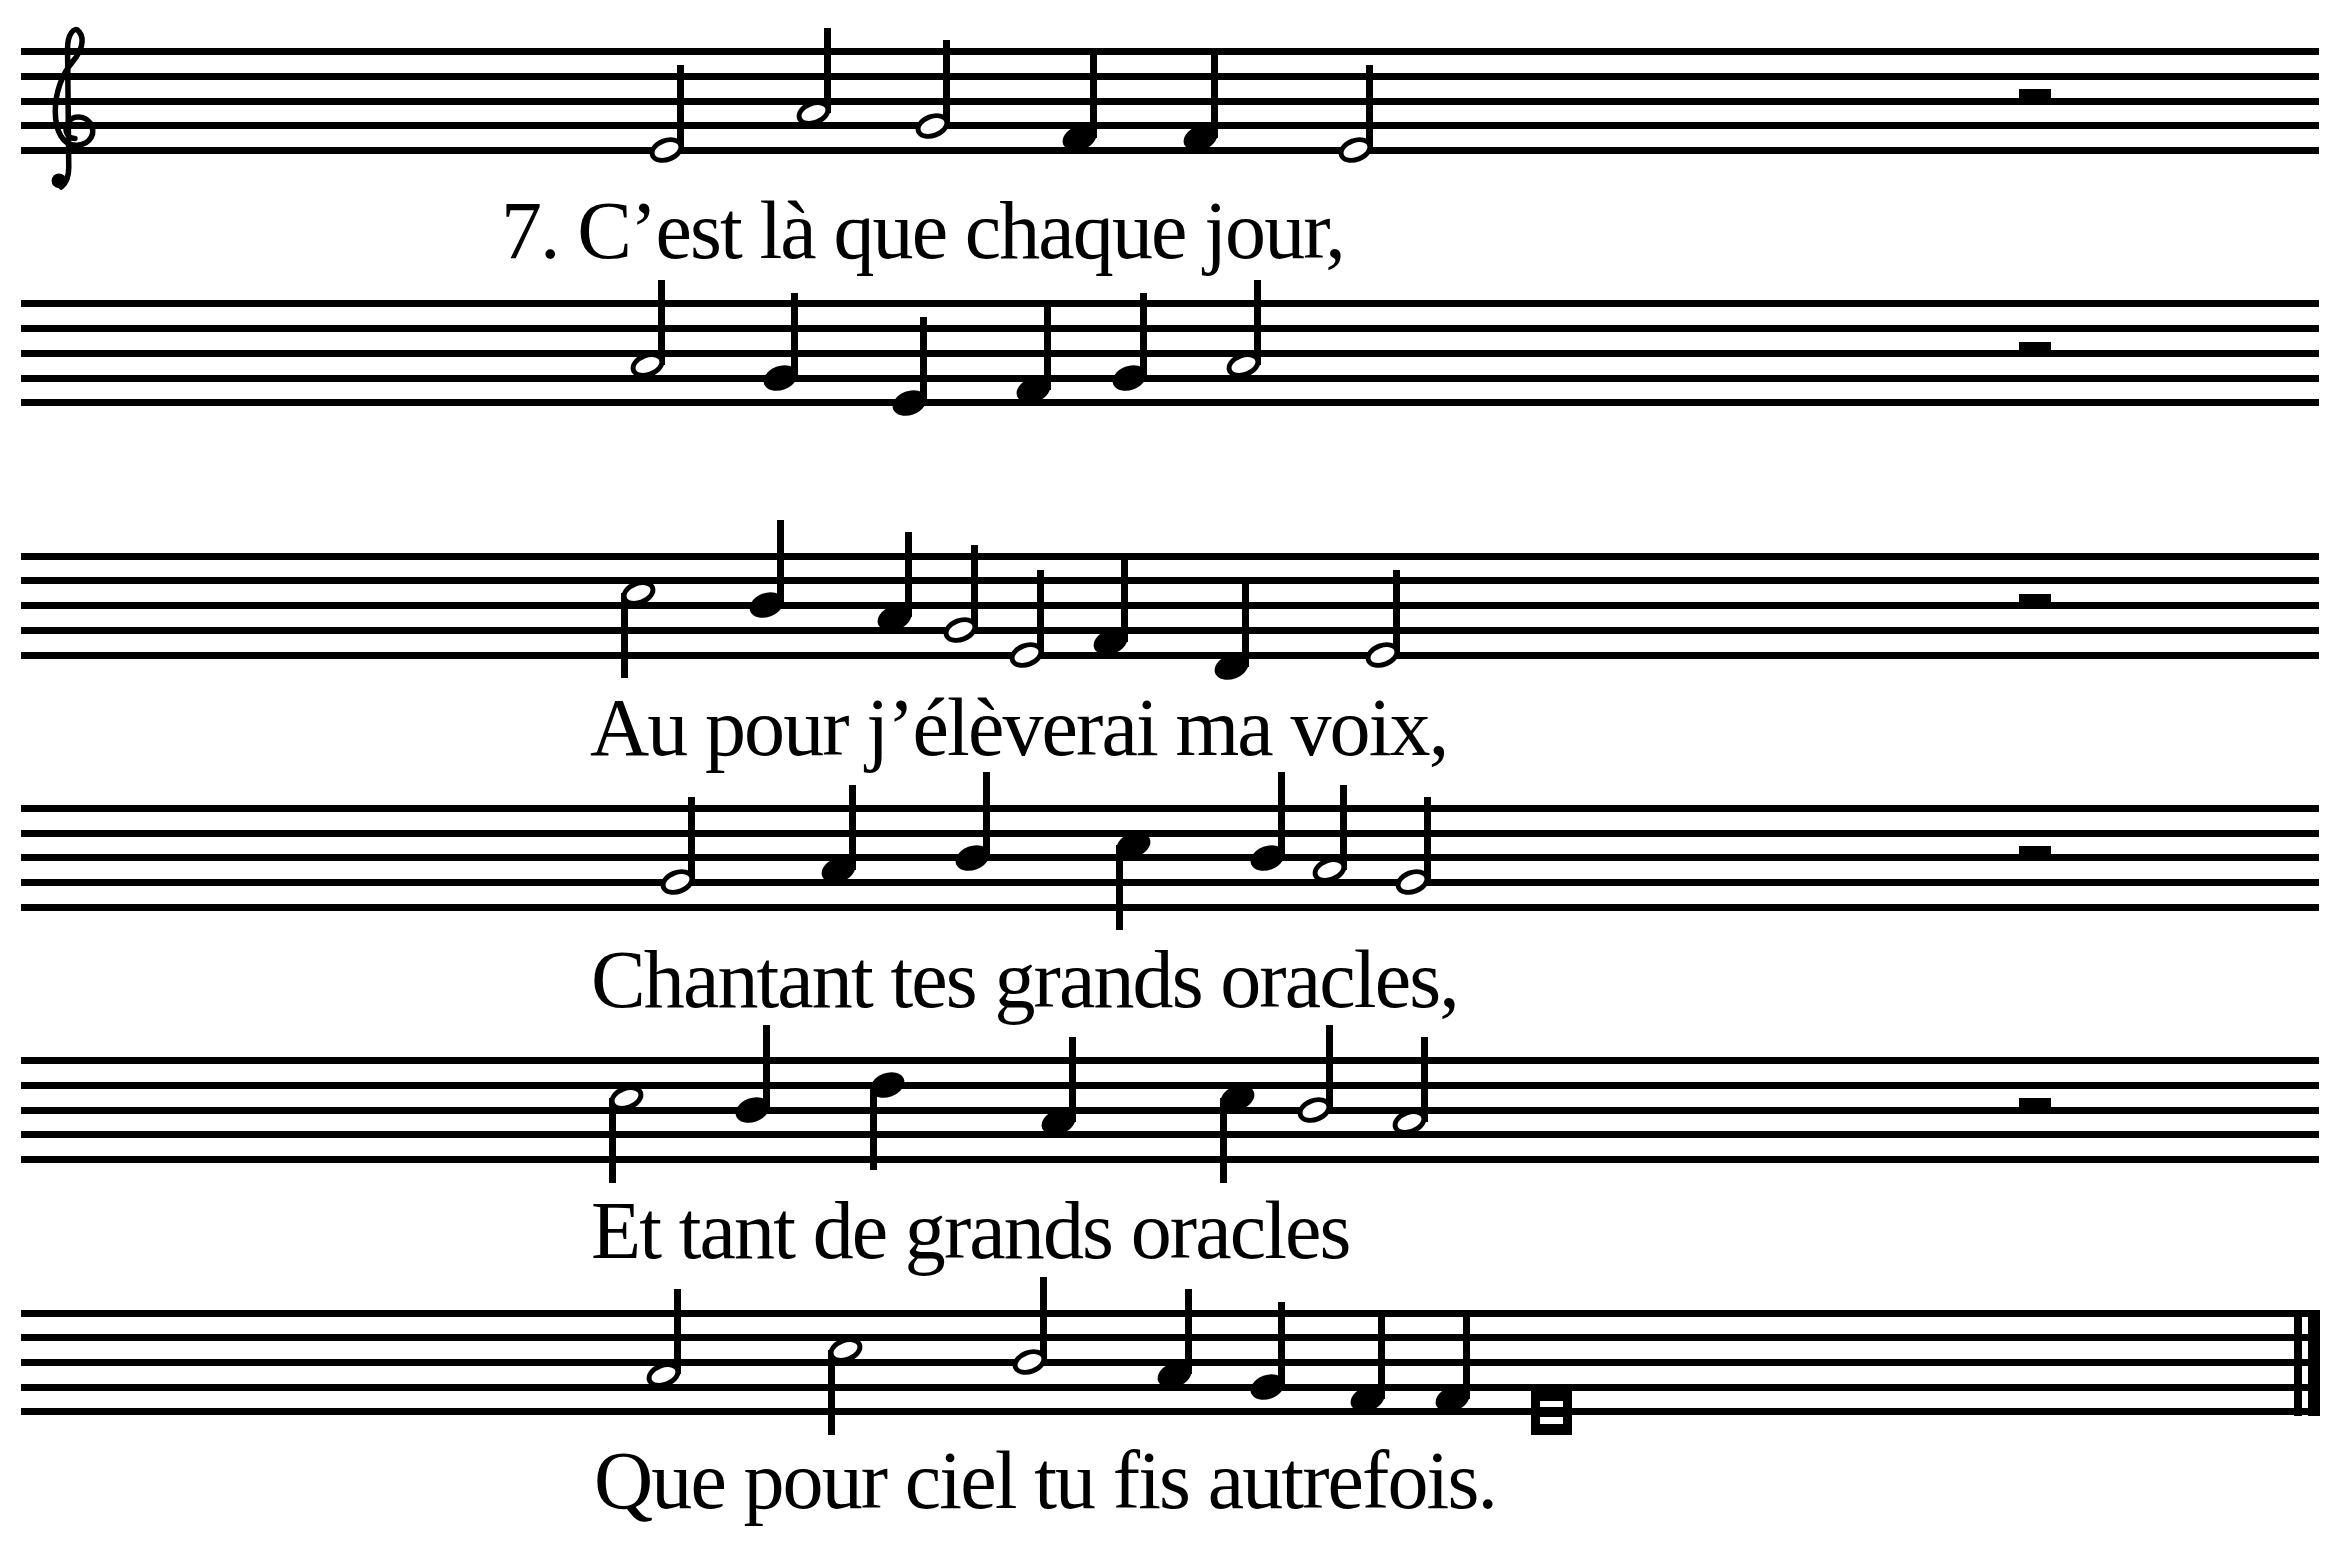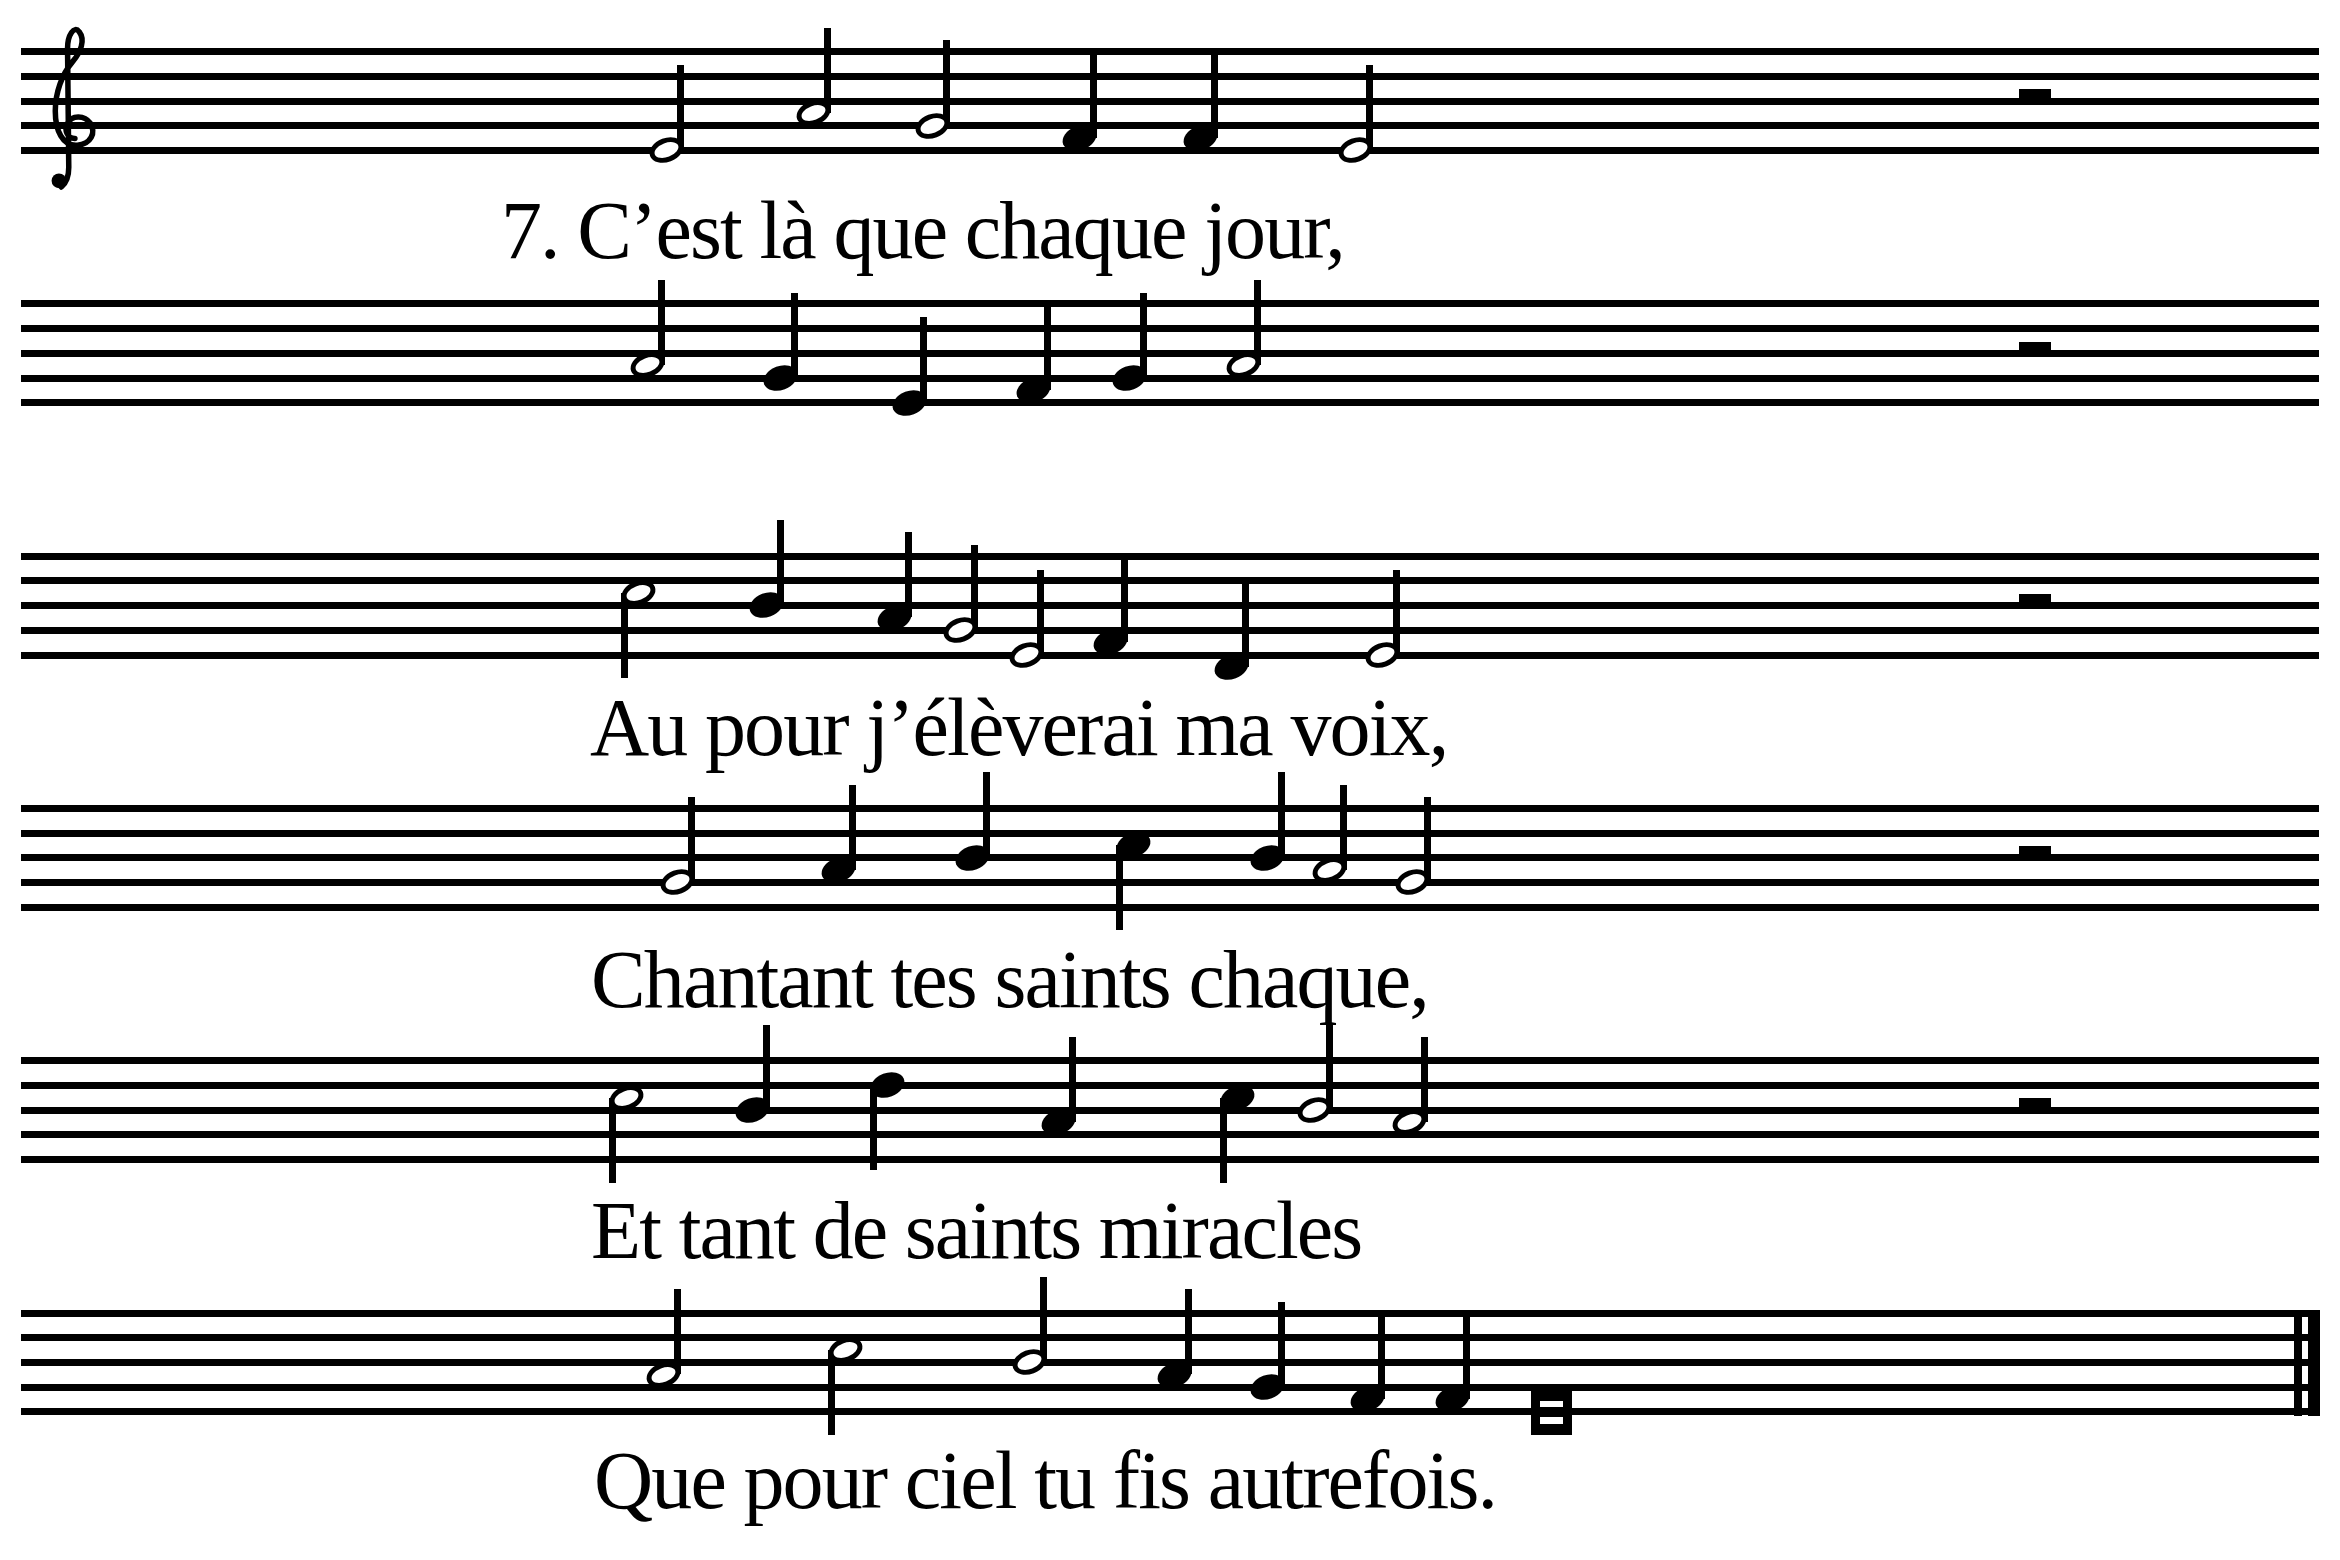--- a/index.html
+++ b/index.html
@@ -151,17 +151,17 @@
       <div class="brv" style="left: 1563px; top: 1390px; width: 8.7px; height: 45px;"></div>
       <div class="brv" style="left: 1531px; top: 1390px; width: 41px; height: 10.7px;"></div>
       <div class="brv" style="left: 1531px; top: 1407px; width: 41px; height: 9.7px;"></div>
       <div class="brv" style="left: 1531px; top: 1424px; width: 41px; height: 10.7px;"></div>
       <div class="bar thin" style="left: 2294px; top: 1310px;"></div>
       <div class="bar thick" style="left: 2308px; top: 1310px;"></div>
     </div>
 
   <div class="lyric" style="left: 501px; top: 190px;">7. C’est là que chaque jour,</div>
   <div class="lyric" style="left: 590px; top: 687px;">Au pour j’élèverai ma voix,</div>
-  <div class="lyric" style="left: 591px; top: 939px;">Chantant tes saints chaque,</div>
-  <div class="lyric" style="left: 591px; top: 1190px;">Et tant de saints miracles</div>
+  <div class="lyric" style="left: 591px; top: 939px;">Chantant tes grands oracles,</div>
+  <div class="lyric" style="left: 591px; top: 1190px;">Et tant de grands oracles</div>
   <div class="lyric" style="left: 594px; top: 1440px;">Que pour ciel tu fis autrefois.</div>
 </div>
 
 
 </body></html>

